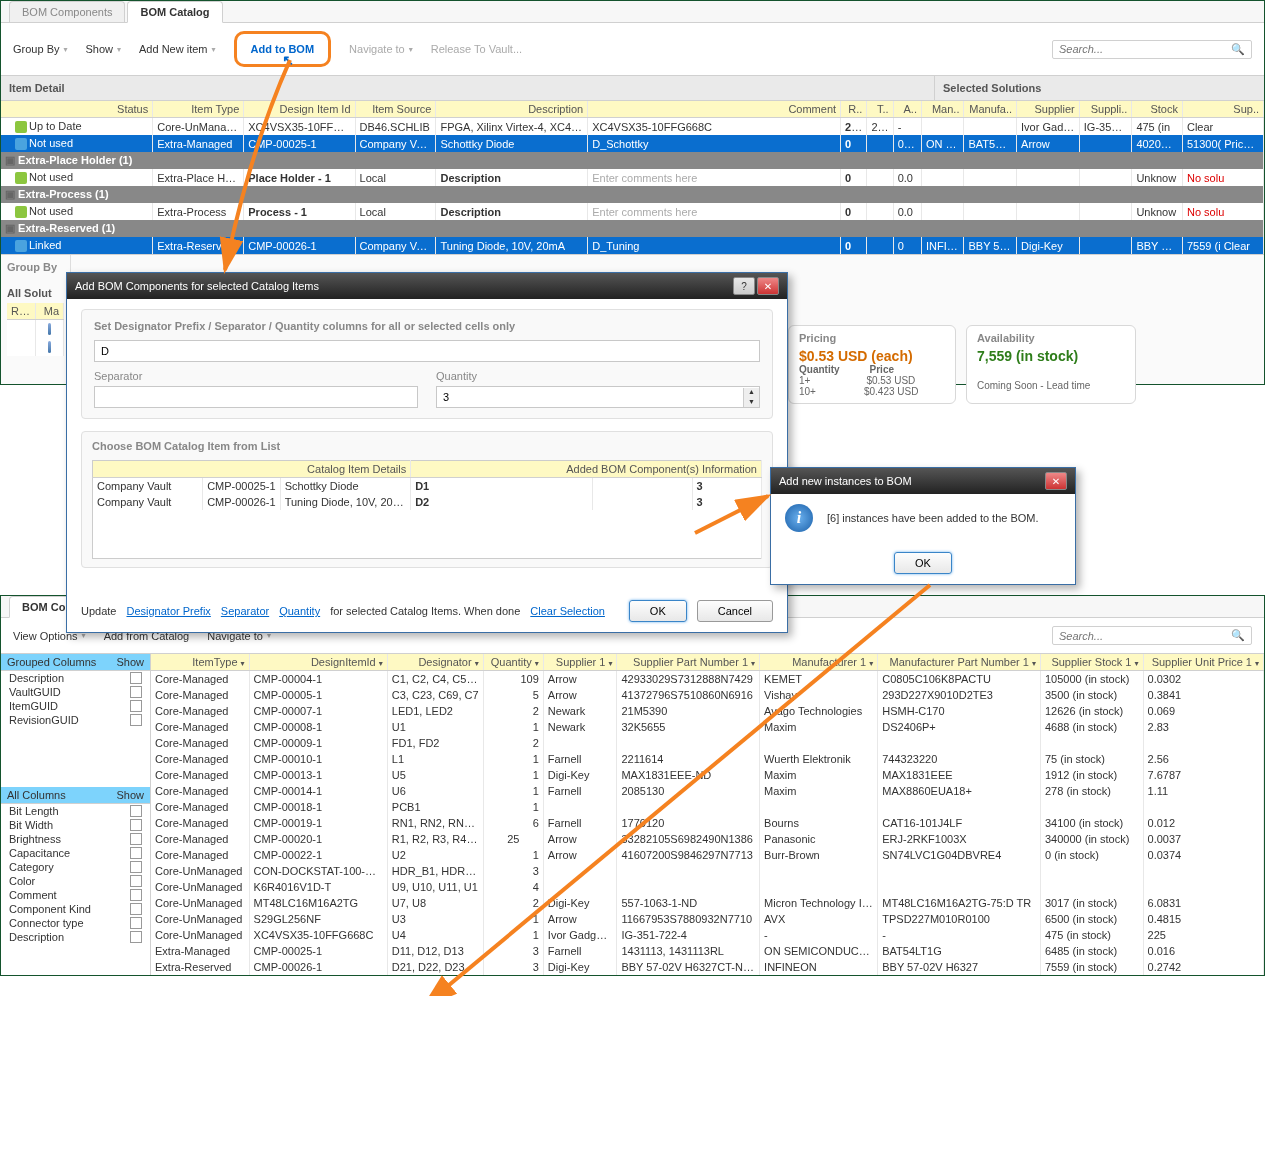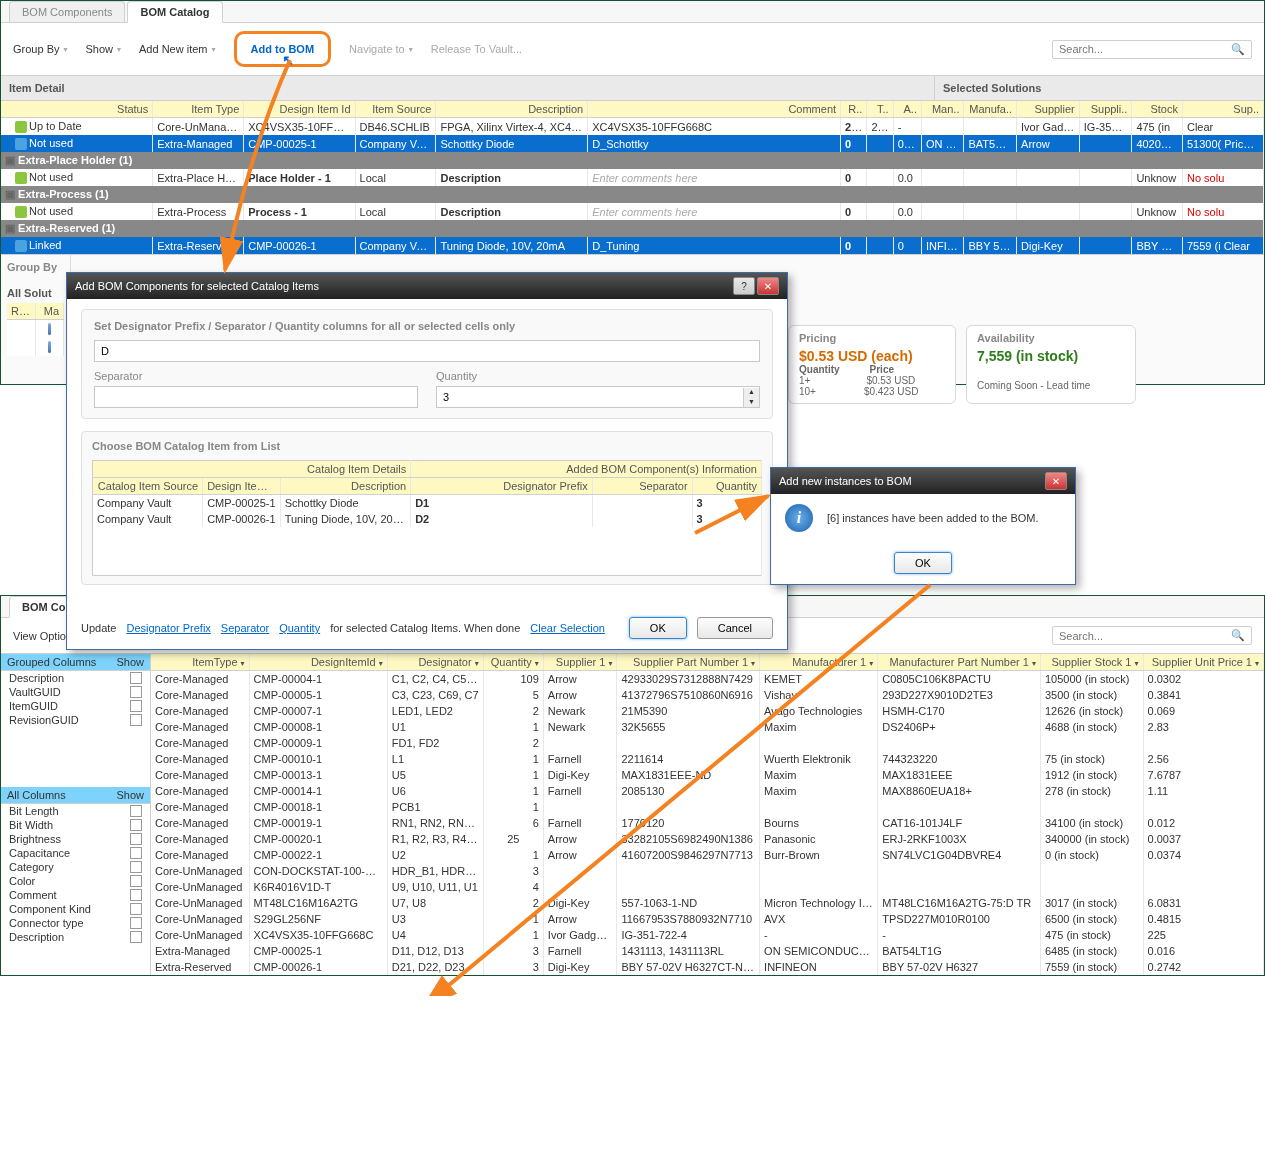--- a/index.html
+++ b/index.html
@@ -7,32 +7,32 @@
 .window { background: #fff; border: 1px solid #14532d; margin-bottom: 20px; }
 .tabrow { display: flex; border-bottom: 1px solid #d0d0d0; background: #f7f7f7; padding: 0 8px; }
 .tab { padding: 4px 12px; background: #f0f0f0; border: 1px solid #d0d0d0; border-bottom: none; margin-right: 2px; border-radius: 4px 4px 0 0; color: #888; cursor: pointer; }
 .tab.active { background: #fff; color: #333; font-weight: bold; border-bottom: 1px solid #fff; margin-bottom: -1px; }
 .toolbar { display: flex; align-items: center; padding: 8px 12px; border-bottom: 1px solid #d0d0d0; gap: 18px; background: #fff; }
 .tool { color: #333; cursor: pointer; display: flex; align-items: center; gap: 4px; }
 .tool.disabled { color: #aaa; }
 .tool.highlight { color: #0066cc; font-weight: bold; border: 3px solid #f58220; border-radius: 10px; padding: 9px 14px; position: relative; }
 .chev { font-size: 8px; color: #aaa; }
 .searchbox { margin-left: auto; display: flex; align-items: center; border: 1px solid #d0d0d0; border-radius: 2px; padding: 2px 6px; width: 200px; }
-.searchbox input { border: none; outline: none; flex: 1; color: #999; font-size: 11px; }
+.searchbox input { border: none; outline: none; flex: 1; font-style: italic; color: #999; font-size: 11px; }
 .searchicon { color: #888; }
 .section-hdr { display: flex; background: #eaeaea; border-bottom: 1px solid #d0d0d0; }
 .sh-left { flex: 1; padding: 6px 8px; font-weight: bold; color: #555; }
 .sh-right { width: 330px; padding: 6px 8px; font-weight: bold; color: #555; border-left: 1px solid #d0d0d0; }
 table { border-collapse: collapse; width: 100%; table-layout: fixed; }
 th, td { text-align: left; padding: 2px 4px; font-size: 11px; border-right: 1px solid #e8e8e8; overflow: hidden; white-space: nowrap; text-overflow: ellipsis; }
 th { background: #fef9c3; color: #555; border-bottom: 1px solid #d0d0d0; font-weight: normal; text-align: right; }
 tr.group-row td { background: #888; color: #fff; font-weight: bold; }
 tr.sel-row td { background: #0a6ecf; color: #fff; }
 tr.data-row td { background: #fff; }
-.placeholder { color: #aaa; font-style: italic; }
+.placeholder { color: #aaa; }
 .red { color: #d00; }
 .expand-ic { display: inline-block; width: 10px; text-align:center; color:#666; }
 .status-ic { display:inline-block; width:12px; height:12px; vertical-align:middle; margin-right:2px; background:#8cc63f; border-radius:2px; }
 .status-ic.blue { background:#4aa3df; }
 
 
 .dialog { position: absolute; background: #fff; border: 1px solid #3a6ea5; box-shadow: 4px 4px 8px rgba(0,0,0,.3); font-size: 11px; }
 .dialog-titlebar { background: linear-gradient(#555,#222); color: #fff; padding: 4px 8px; display: flex; align-items: center; }
 .dialog-title { flex: 1; }
 .dlg-btns { display:flex; gap:2px; }
@@ -349,28 +349,20 @@
             <col style="width:128px">
             <col style="width:178px">
             <col style="width:98px">
             <col style="width:68px">
           </colgroup>
         <thead>
           <tr>
             <th colspan="3">Catalog Item Details</th>
             <th colspan="3">Added BOM Component(s) Information</th>
           </tr>
-          <tr id="dlg-thead">
-              <th>Catalog Item Source</th>
-              <th>Design Item Id</th>
-              <th>Description</th>
-              <th>Designator Prefix</th>
-              <th>Separator</th>
-              <th>Quantity</th>
-            </tr>
         </thead>
         <tbody id="dlg-tbody">
             <tr class="data-row">
               <td>Company Vault</td>
               <td>CMP-00025-1</td>
               <td>Schottky Diode</td>
               <td><b>D1</b></td>
               <td></td>
               <td><b>3</b></td>
             </tr>

